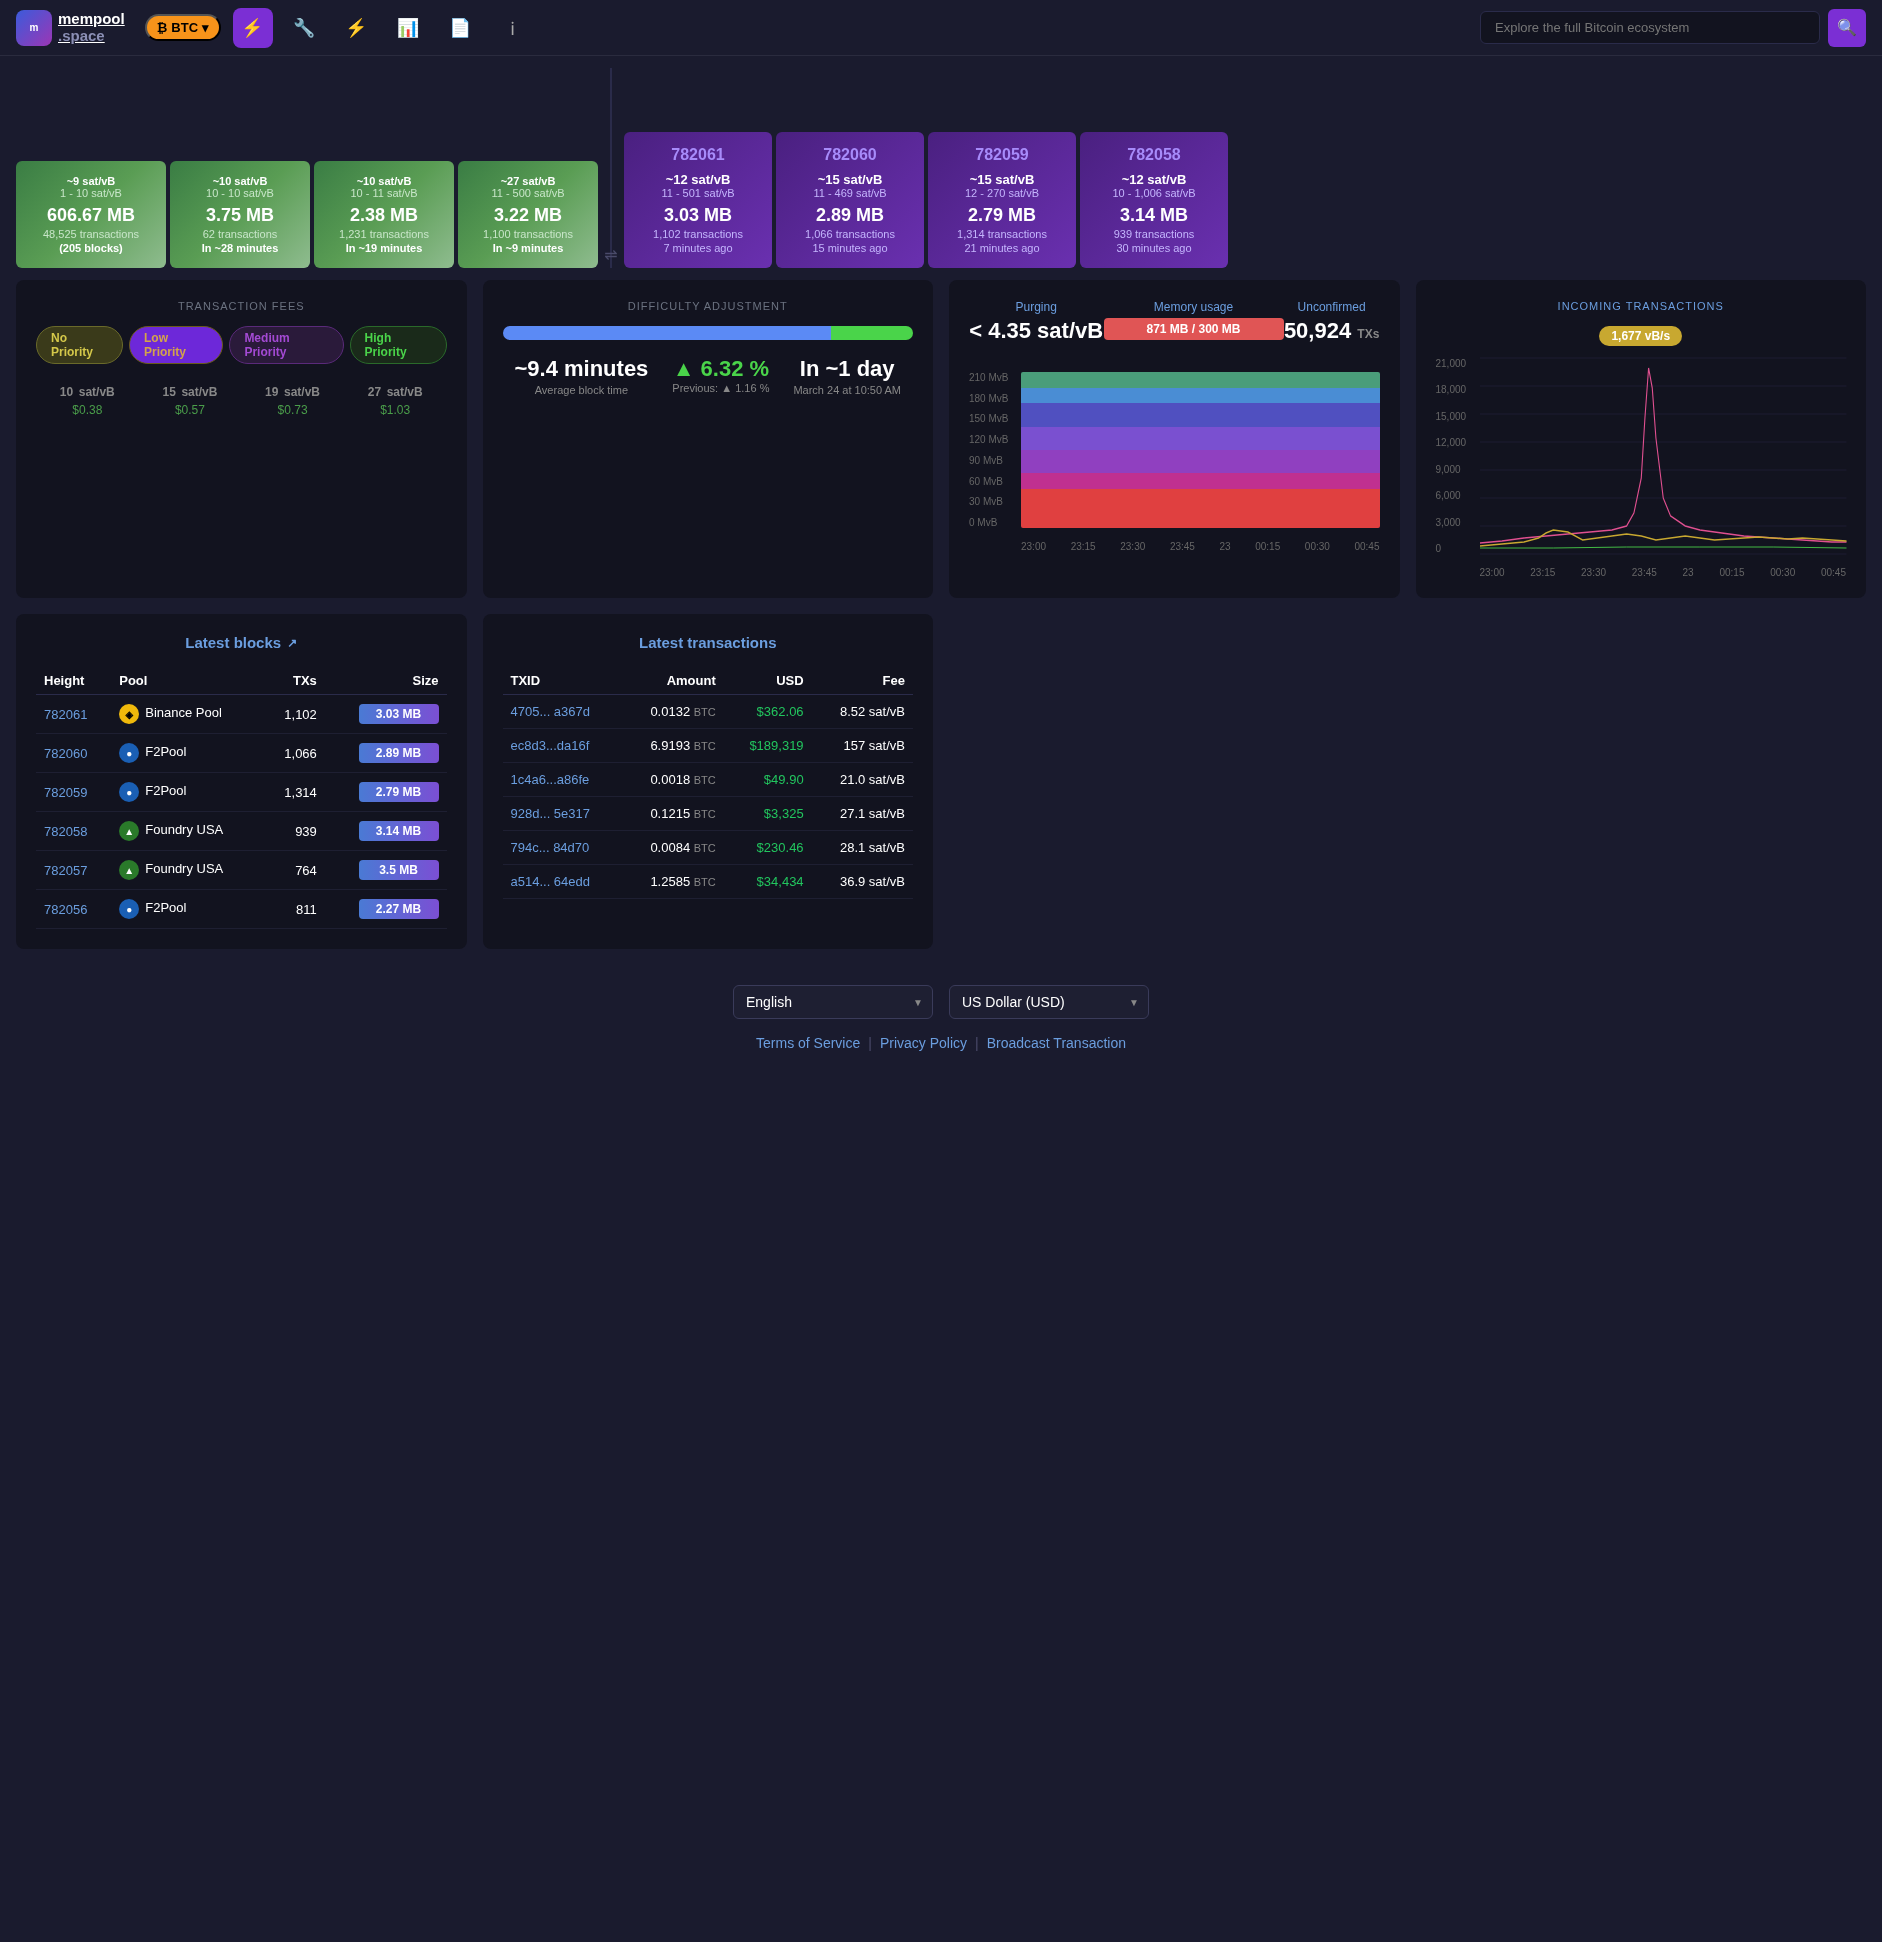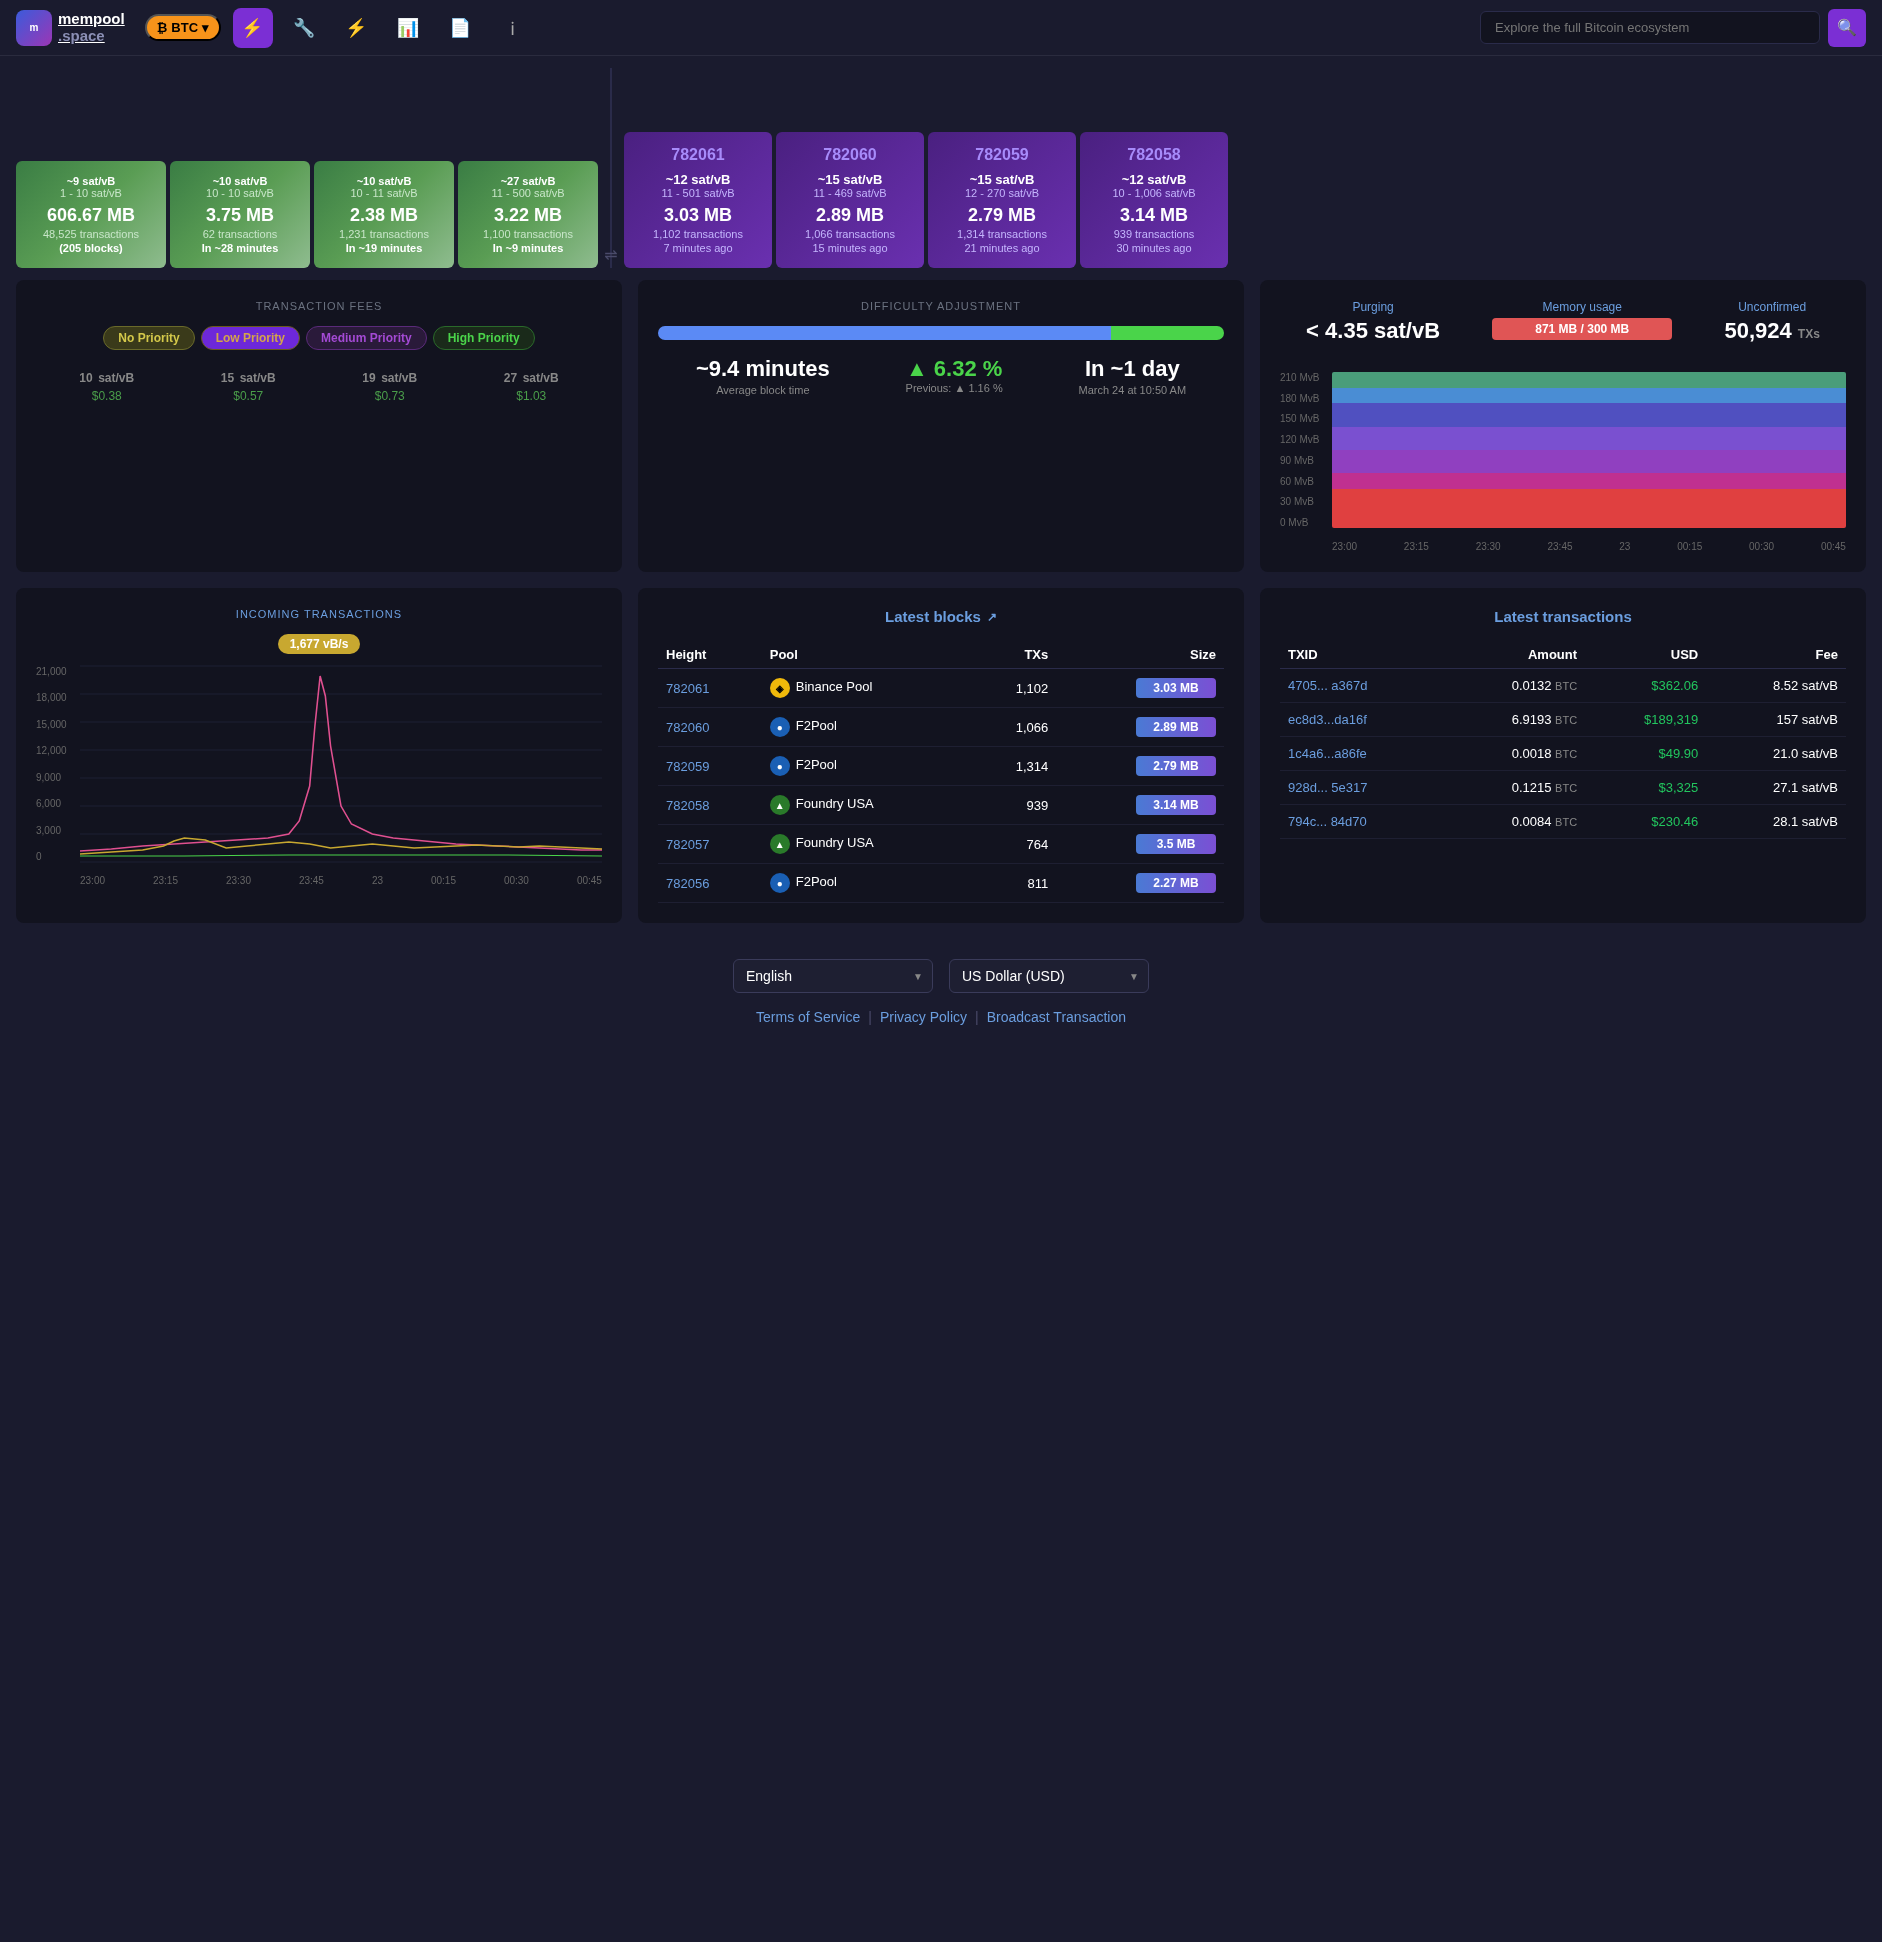--- a/index.html
+++ b/index.html
@@ -130,21 +130,21 @@
     .mined-block .block-num { font-size: 16px; font-weight: 700; color: #a78bfa; margin-bottom: 8px; }
     .mined-block .fee-range { font-size: 11px; color: #c4b5fd; }
     .mined-block .fee-main { font-size: 13px; font-weight: 700; color: #fff; }
     .mined-block .size { font-size: 18px; font-weight: 700; color: #fff; margin: 6px 0 2px; }
     .mined-block .txcount { font-size: 11px; color: #c4b5fd; }
     .mined-block .time-ago { font-size: 11px; color: #c4b5fd; margin-top: 2px; }
 
     
     .main-grid {
       display: grid;
-      grid-template-columns: 1fr 1fr 1fr;
+      grid-template-columns: 1fr 1fr 1fr 1fr;
       gap: 16px;
       padding: 0 16px 16px;
     }
     .panel {
       background: #12131f;
       border-radius: 8px;
       padding: 20px;
     }
     .panel-title {
       text-align: center;
@@ -715,20 +715,26 @@
       <td class="right">0.1215 <span style="color:#888;font-size:11px">BTC</span></td>
       <td class="right green">$3,325</td>
       <td class="right">27.1 sat/vB</td>
     </tr>
           <tr>
       <td class="link">794c... 84d70</td>
       <td class="right">0.0084 <span style="color:#888;font-size:11px">BTC</span></td>
       <td class="right green">$230.46</td>
       <td class="right">28.1 sat/vB</td>
     </tr>
+          <tr>
+      <td class="link">a514... 64edd</td>
+      <td class="right">1.2585 <span style="color:#888;font-size:11px">BTC</span></td>
+      <td class="right green">$34,434</td>
+      <td class="right">36.9 sat/vB</td>
+    </tr>
         </tbody>
     </table>
   </div>
 
 </div>
 
 <div class="footer-area">
   <div class="footer-selects">
     <div class="select-wrapper">
       <select class="footer-select">

